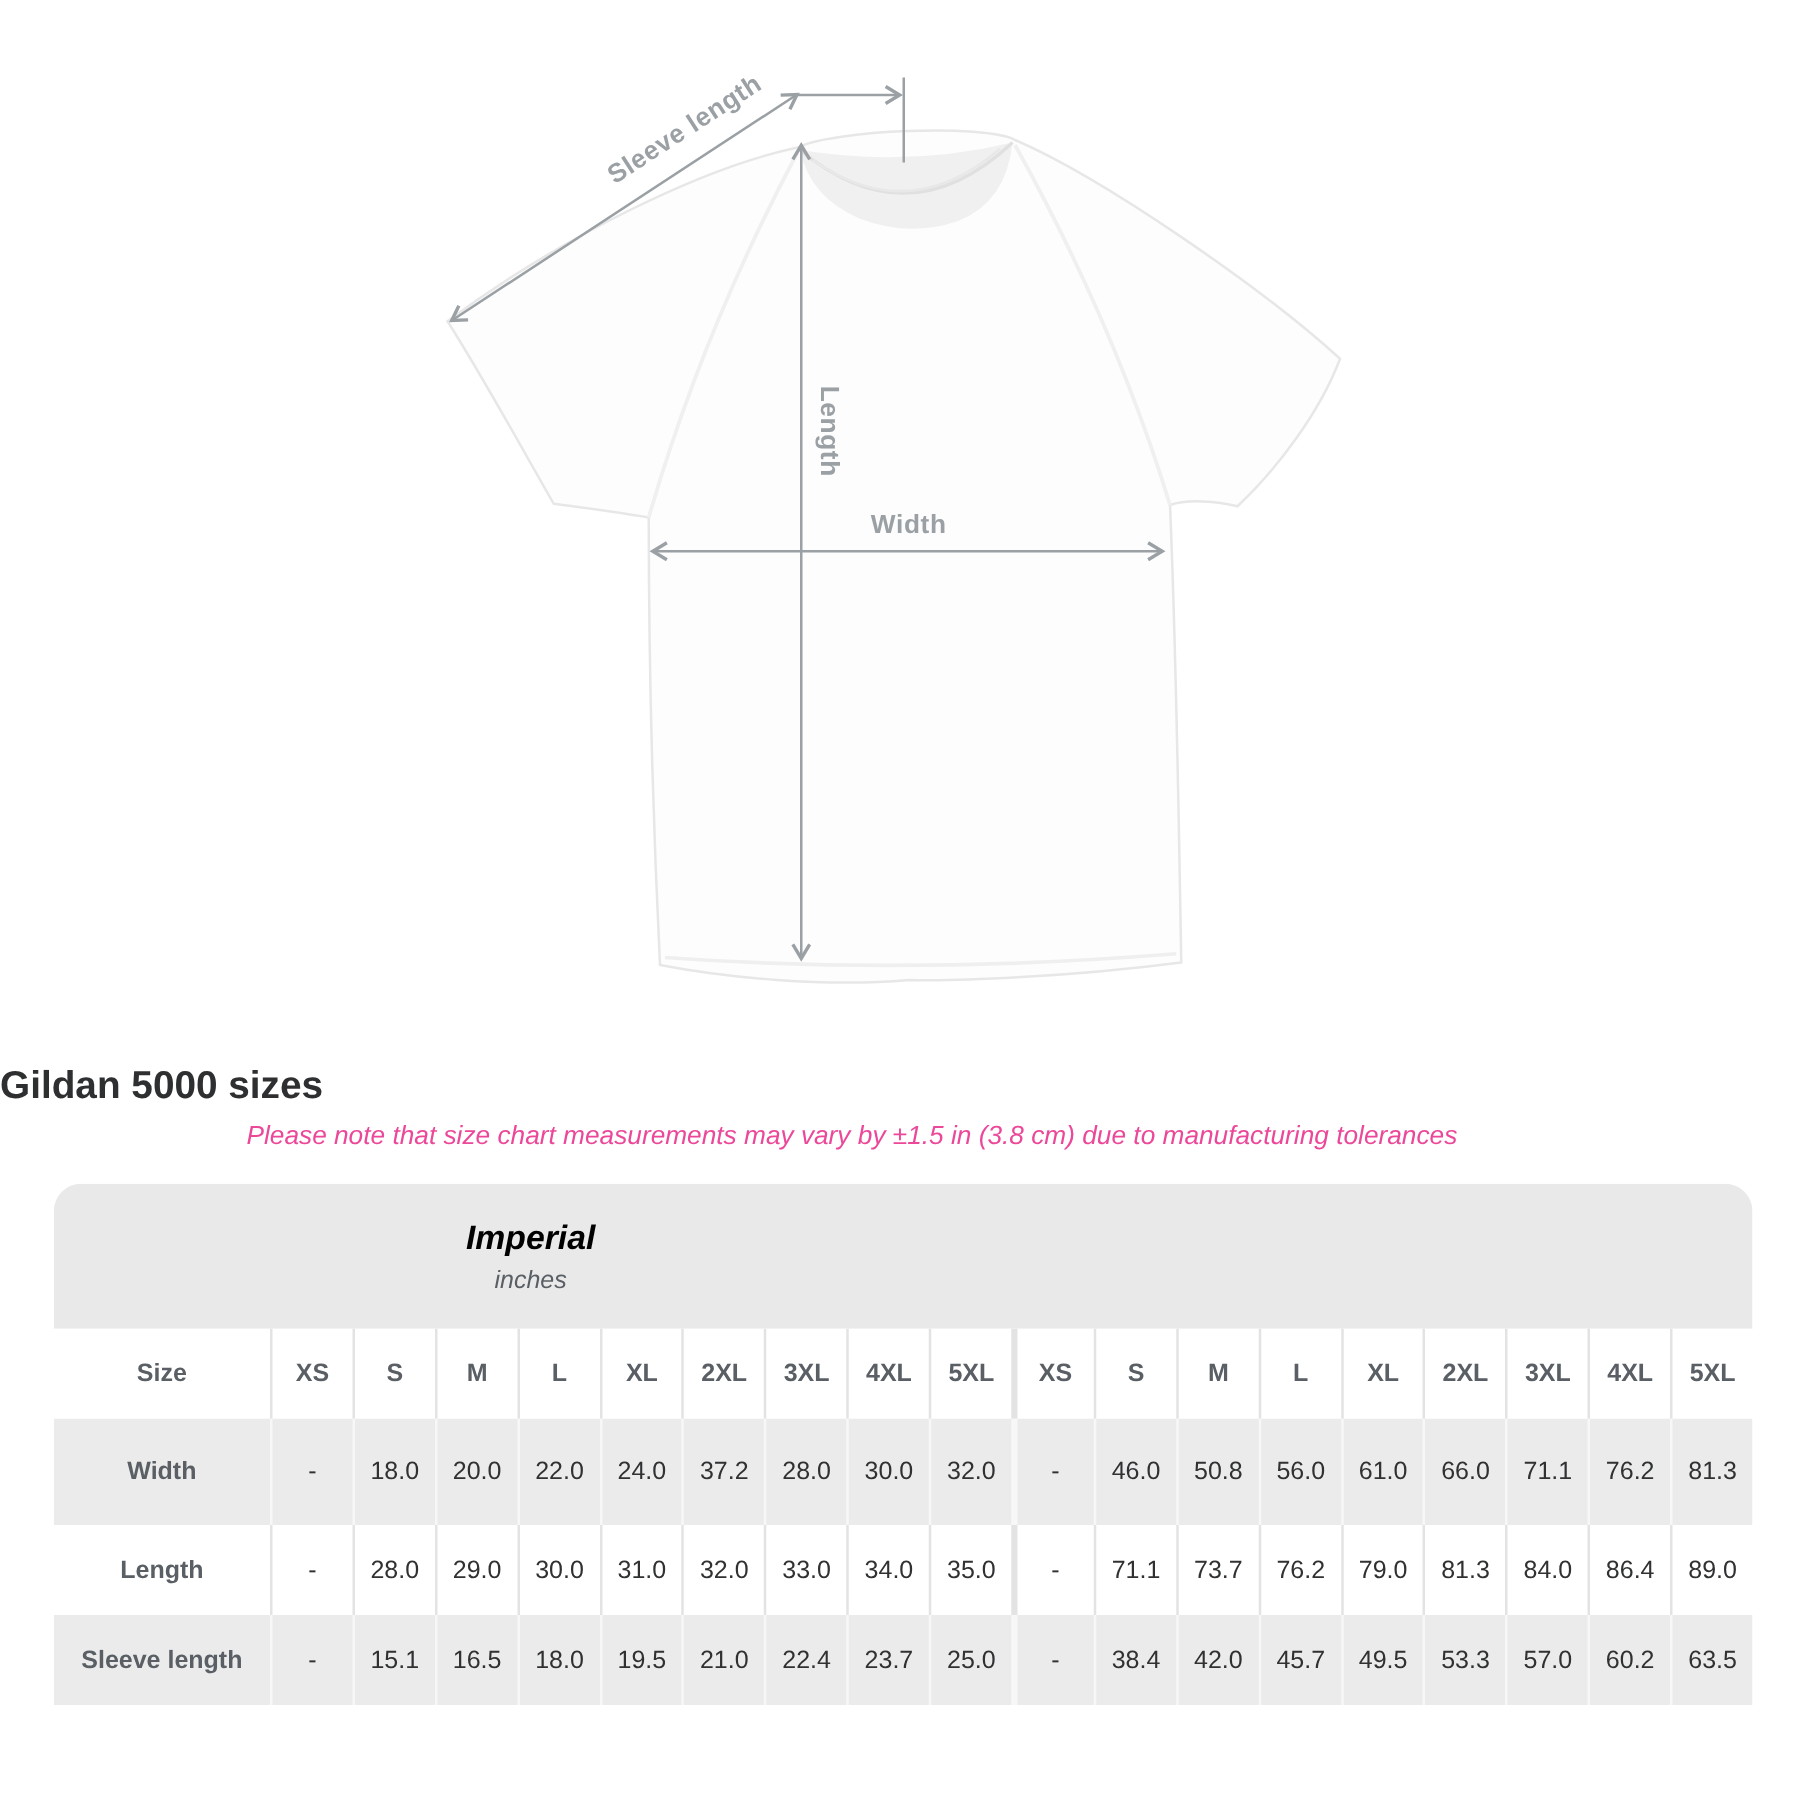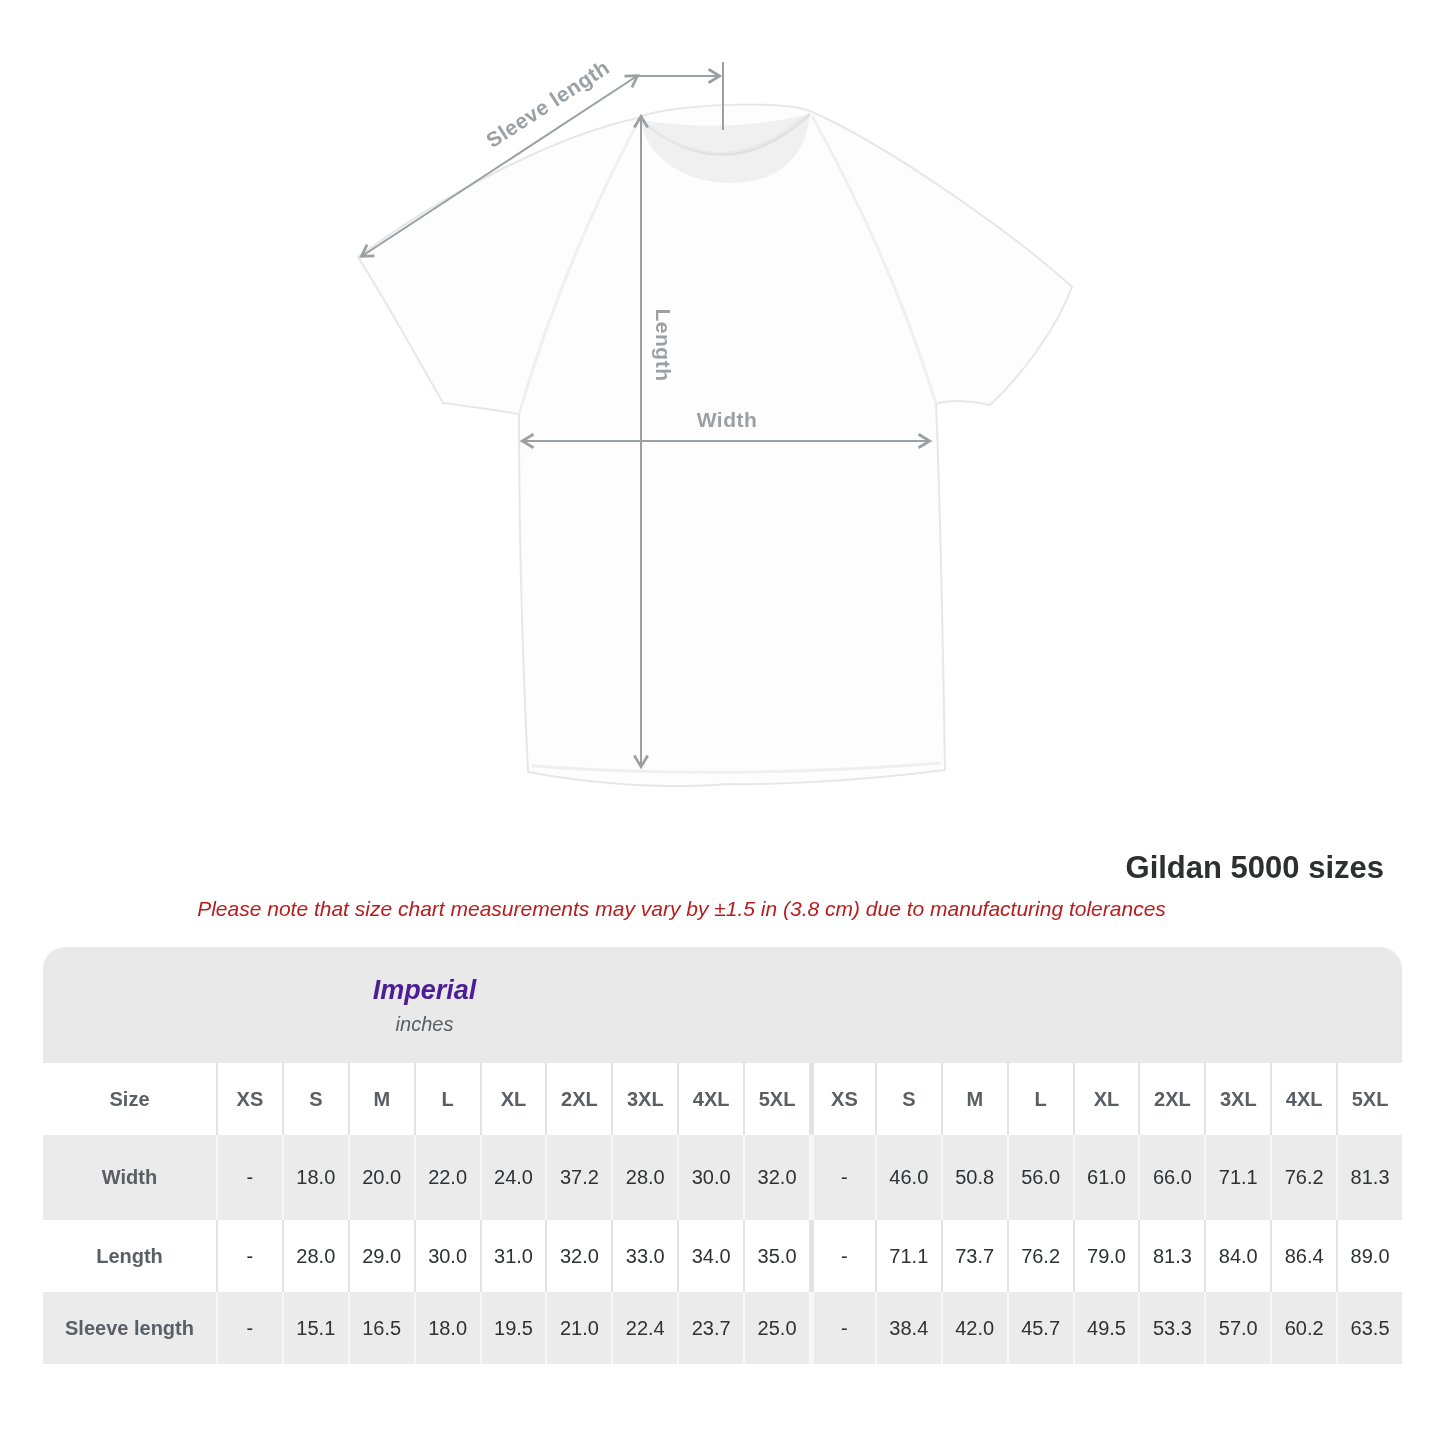--- a/index.html
+++ b/index.html
@@ -15,36 +15,36 @@
   .ann-label {
     position:absolute; width:220px; text-align:center;
     font-size:21px; font-weight:bold; color:#9aa0a4; letter-spacing:.5px;
   }
   .ann-sleeve { left:438px; top:92px; transform:rotate(-33deg); }
   .ann-length { left:553px; top:333px; transform:rotate(90deg); }
   .ann-width  { left:617px; top:408px; }
 
   
   .page-title {
-    position:absolute; left:0; top:850px; width:1384px; text-align:right;
+    position:absolute; left:0; top:850px; width:1384px; text-align:left;
     font-size:31px; font-weight:bold; color:#2d2f31;
   }
   .page-subtitle {
     position:absolute; left:0; top:897px; width:1363px; text-align:center;
-    font-size:21px; font-style:italic; color:#b91c1c;
+    font-size:21px; font-style:italic; color:#ec4899;
   }
 
   
   .size-table {
     position:absolute; left:43px; top:947px; width:1359px; height:453px;
     border-radius:22px; overflow:hidden;
   }
   .band { display:grid; grid-template-columns:763px 596px; height:116px; background:#e9e9e9; }
   .band-cell { display:flex; flex-direction:column; align-items:center; justify-content:center; gap:7px; }
-  .group-title { font-size:27px; font-weight:bold; font-style:italic; color:#4c1d95; }
+  .group-title { font-size:27px; font-weight:bold; font-style:italic; color:#000000; }
   .group-unit  { font-size:20px; font-style:italic; color:#595f64; }
 
   .t-row { display:grid; grid-template-columns:173px repeat(18, 1fr); }
   .t-row.h84 { height:72px; } .t-row.h85 { height:85px; }
   .row-white { background:#ffffff; --sep:#e3e3e3; }
   .row-gray  { background:#ebebeb; --sep:#f7f7f7; }
   .cell {
     display:flex; align-items:center; justify-content:center;
     font-size:20px; color:#2f3133;
   }

